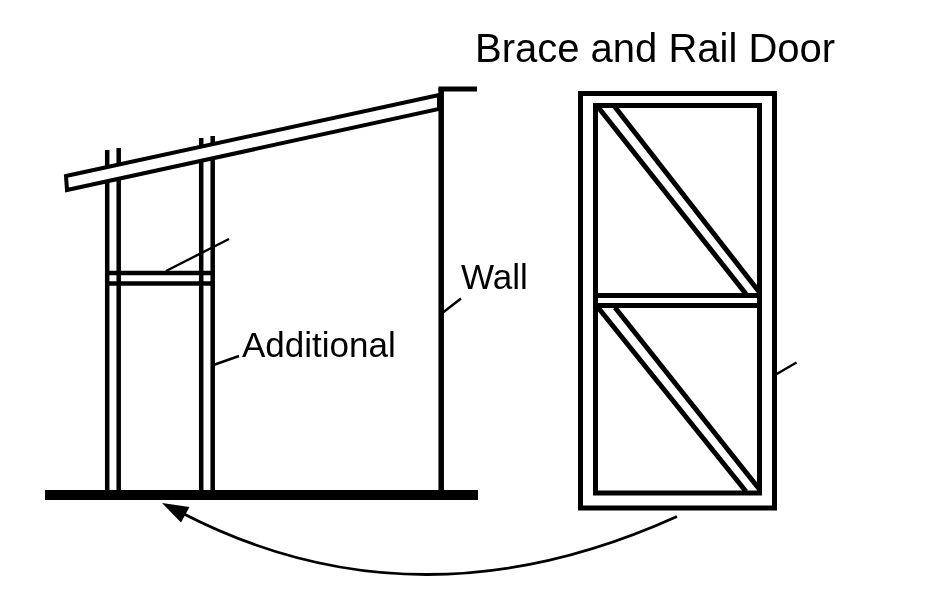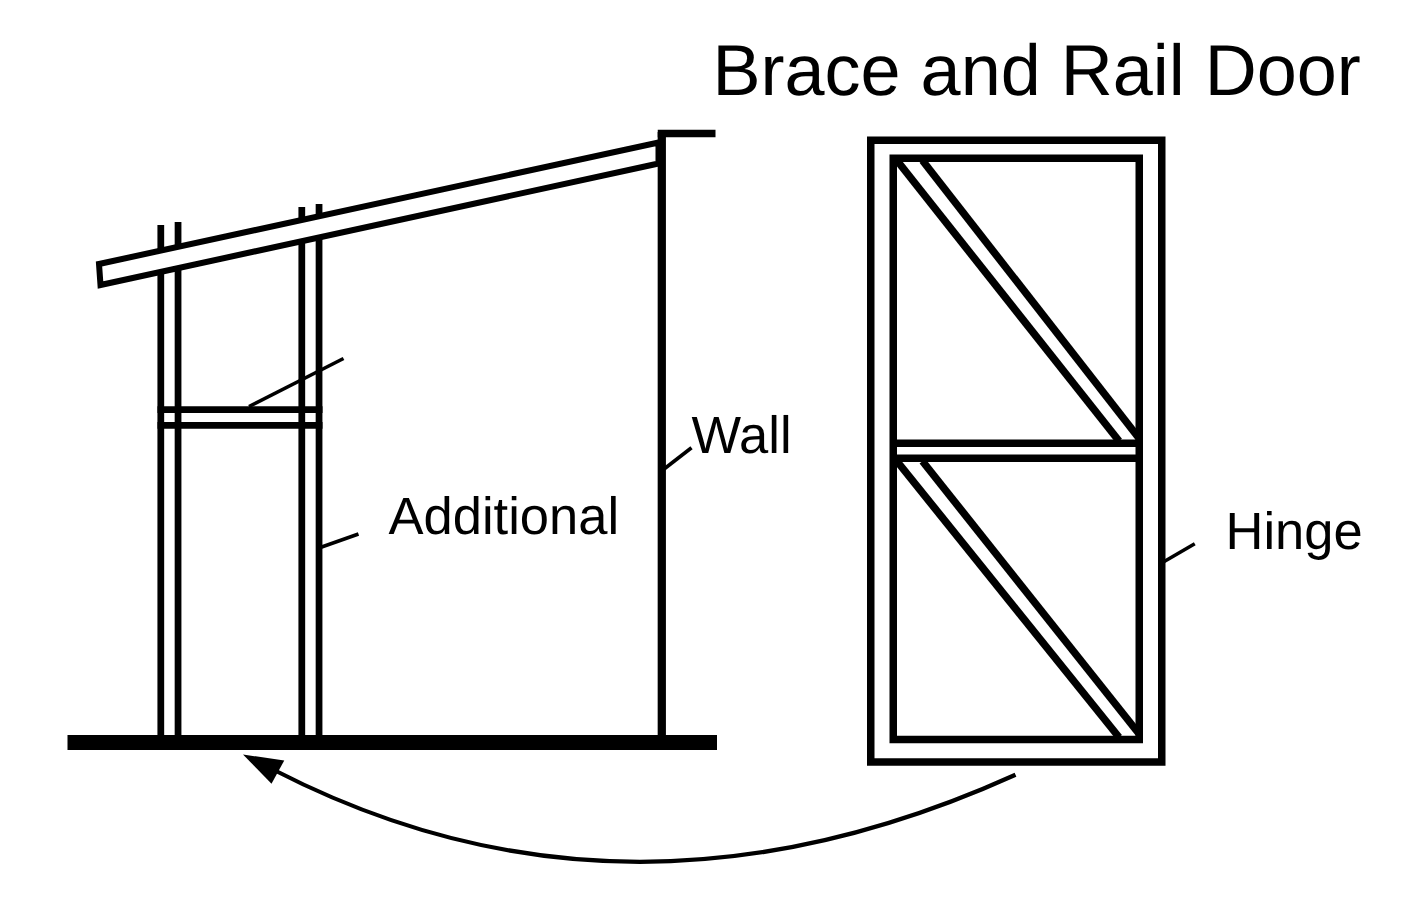--- a/index.html
+++ b/index.html
@@ -24,22 +24,22 @@
 
   
   .lbl {
     position: absolute;
     white-space: nowrap;
     color: var(--ink, #000);
     font-size: 35px;
     line-height: 38px;
     letter-spacing: 0px;
   }
-  .lbl .line { display: block; margin-left: 17px; }
-  .title { font-size: 48px; line-height: 48px; }
+  .lbl .line { display: block; }
+  .title { font-size: 40px; line-height: 48px; }
   .hinge { line-height: 37px; }
 </style>
 </head>
 <body style="--paper: #ffffff; --ink: #000000;">
 
 <div class="stage">
 
   <svg width="940" height="605" viewBox="0 0 940 605">
 
     <g>
@@ -88,19 +88,18 @@
     </g>
   </svg>
 
   <div class="lbl title" style="left:475px; top:24px;">Brace and Rail Door</div>
 
 
   <div class="lbl" style="left:242px; top:326px;">
     <span class="line">Additional</span>
   </div>
 
-  <div class="lbl" style="left:461px; top:272px;text-align:center;">Wall</div>
+  <div class="lbl" style="left:461px; top:258px;text-align:center;">Wall</div>
 
   <div class="lbl hinge" style="left:800px; top:336px;">
-    <span class="line">Hinge</span>
   </div>
 
 </div>
 
 </body></html>

